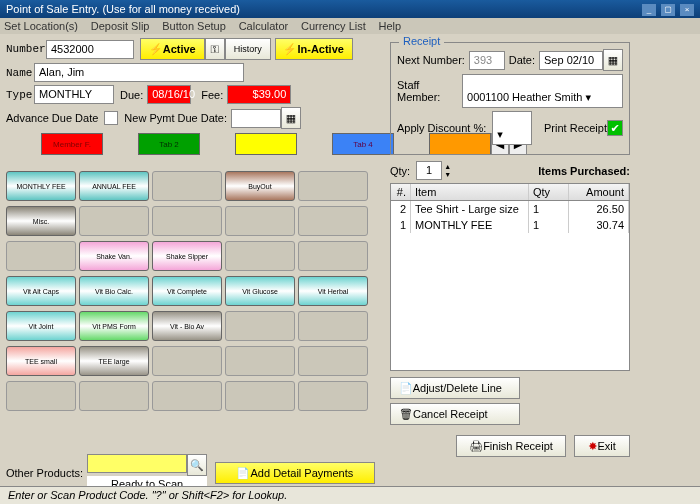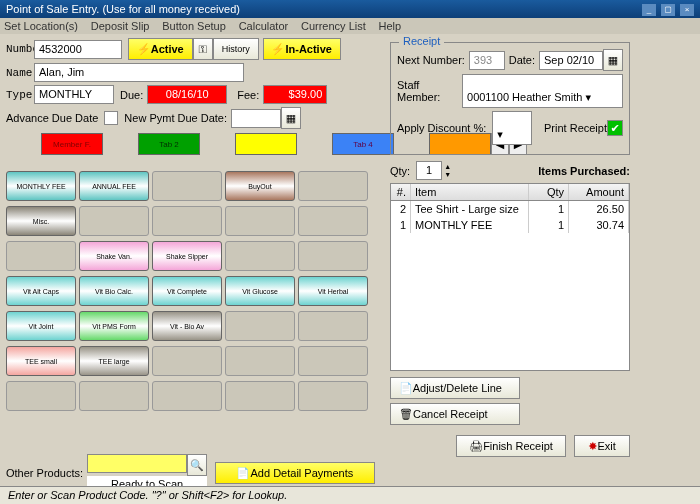--- a/index.html
+++ b/index.html
@@ -7,21 +7,21 @@
   .titlebar { background: linear-gradient(#1a5b9e,#0d3f78); color: #fff; height: 18px; padding: 2px 6px; font-size: 10px; display: flex; align-items: center; justify-content: space-between; }
   .titlebar .controls span { display: inline-block; width: 14px; height: 12px; background: #5a8bc0; margin-left: 2px; text-align: center; line-height: 12px; font-size: 8px; }
   .menubar { background: #cbc7b9; padding: 2px 4px; font-size: 10px; color: #333; }
   .menubar span { margin-right: 10px; }
   .content { position: relative; padding: 4px; height: 448px; }
   .left { position: absolute; left: 6px; top: 4px; width: 382px; }
   .right { position: absolute; left: 390px; top: 8px; width: 240px; }
   .row { display: flex; align-items: center; margin-bottom: 3px; }
   .lbl { width: 28px; font-family: Liberation Mono, monospace; }
   .field { background: #fff; border: 1px solid #888; height: 19px; padding: 2px 4px; }
-  .numfield { width: 88px; }
+  .numfield { width: 88px; margin-left: 12px; }
   .btn { background: linear-gradient(#fff,#e8e8d8); border: 1px solid #888; height: 22px; padding: 2px 8px; display: inline-flex; align-items: center; cursor: pointer; }
   .btn.yellow { background: linear-gradient(#ffff66,#ffee00); }
   .smallbtn { width: 20px; padding: 0; justify-content: center; }
   .redfield { background: #ff0000; color: #fff; border: 1px solid #888; height: 19px; padding: 2px 4px; text-align: center; }
   .chk { width: 14px; height: 14px; background: #fff; border: 1px solid #888; display: inline-block; }
   .tabstrip { display: flex; height: 22px; margin-top: 4px; }
   .tab { flex: 0 0 62px; height: 22px; display: flex; align-items: center; justify-content: center; border: 1px solid #666; font-size: 8px; margin-left: 35px; }
   .scrollbtn { flex: 0 0 18px; height: 22px; border: 1px solid #888; background: #eee; display: flex; align-items: center; justify-content: center; }
   .grid { margin-top: 16px; }
   .gridrow { display: flex; height: 32px; margin-bottom: 3px; }
@@ -35,21 +35,21 @@
   .itemspanel { margin-top: 6px; }
   .table { background: #fff; border: 1px solid #888; height: 188px; overflow: hidden; }
   .th, .tr { display: flex; }
   .th div, .tr div { border-right: 1px solid #ccc; padding: 2px 4px; }
   .th { background: linear-gradient(#f4f4f4,#ddd); border-bottom: 1px solid #888; }
   .totals { margin-top: 6px; }
   .totrow { display: flex; justify-content: flex-end; align-items: center; margin-bottom: 3px; }
   .totlbl { width: 50px; }
   .totval { width: 86px; background: #fff; border: 1px solid #888; text-align: right; padding: 2px 4px; font-weight: bold; }
   .footer { position: absolute; bottom: 0; left: 0; right: 0; height: 18px; background: #e8e6da; border-top: 1px solid #888; padding: 2px 8px; font-style: italic; }
-  .col-num{width:20px;text-align:right}.col-item{flex:1}.col-qty{width:40px;text-align:right}.col-amt{width:60px;text-align:right}
+  .col-num{width:20px;text-align:right}.col-item{flex:1}.col-qty{width:40px;text-align:left}.col-amt{width:60px;text-align:right}
 </style>
 </head>
 <body>
 
 <div class="titlebar">
   <span>Point of Sale Entry. (Use for all money received)</span>
   <span class="controls">
     <span>_</span>
     <span>▢</span>
     <span>×</span>
@@ -79,21 +79,21 @@
     <div class="row">
       <span class="lbl">Name:</span>
       <span class="field" style="width:210px">Alan, Jim</span>
     </div>
     <div class="row">
       <span class="lbl">Type:</span>
       <span class="field" style="width:80px">MONTHLY</span>
       <span style="width:6px"></span>
       <span>Due:</span>
       <span style="width:4px"></span>
-      <span class="redfield" style="width:80px">08/16/10</span>
+      <span class="redfield" style="width:44px">08/16/10</span>
       <span style="width:10px"></span>
       <span>Fee:</span>
       <span style="width:4px"></span>
       <span class="redfield" style="width:64px;text-align:right">$39.00</span>
     </div>
     <div class="row">
       <span>Advance Due Date</span>
       <span style="width:6px"></span>
       <span class="chk"></span>
       <span style="width:6px"></span>

